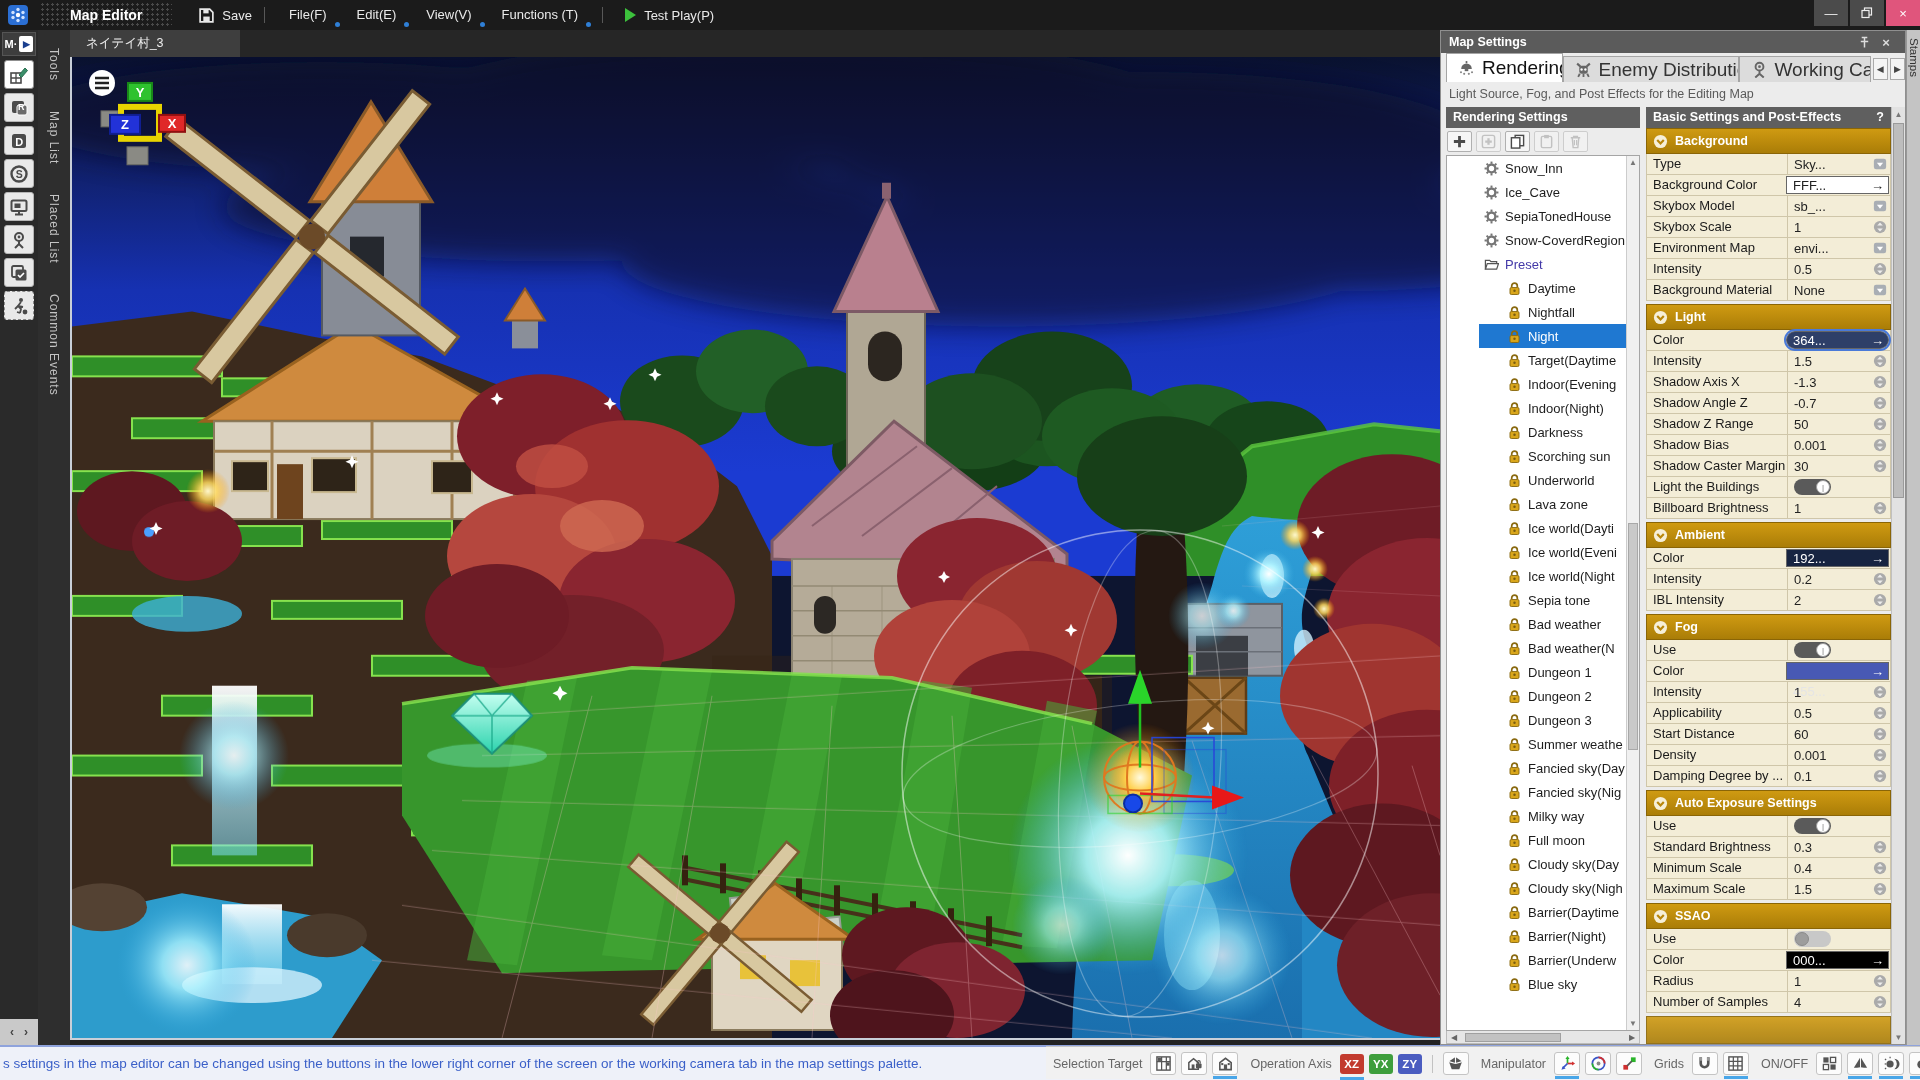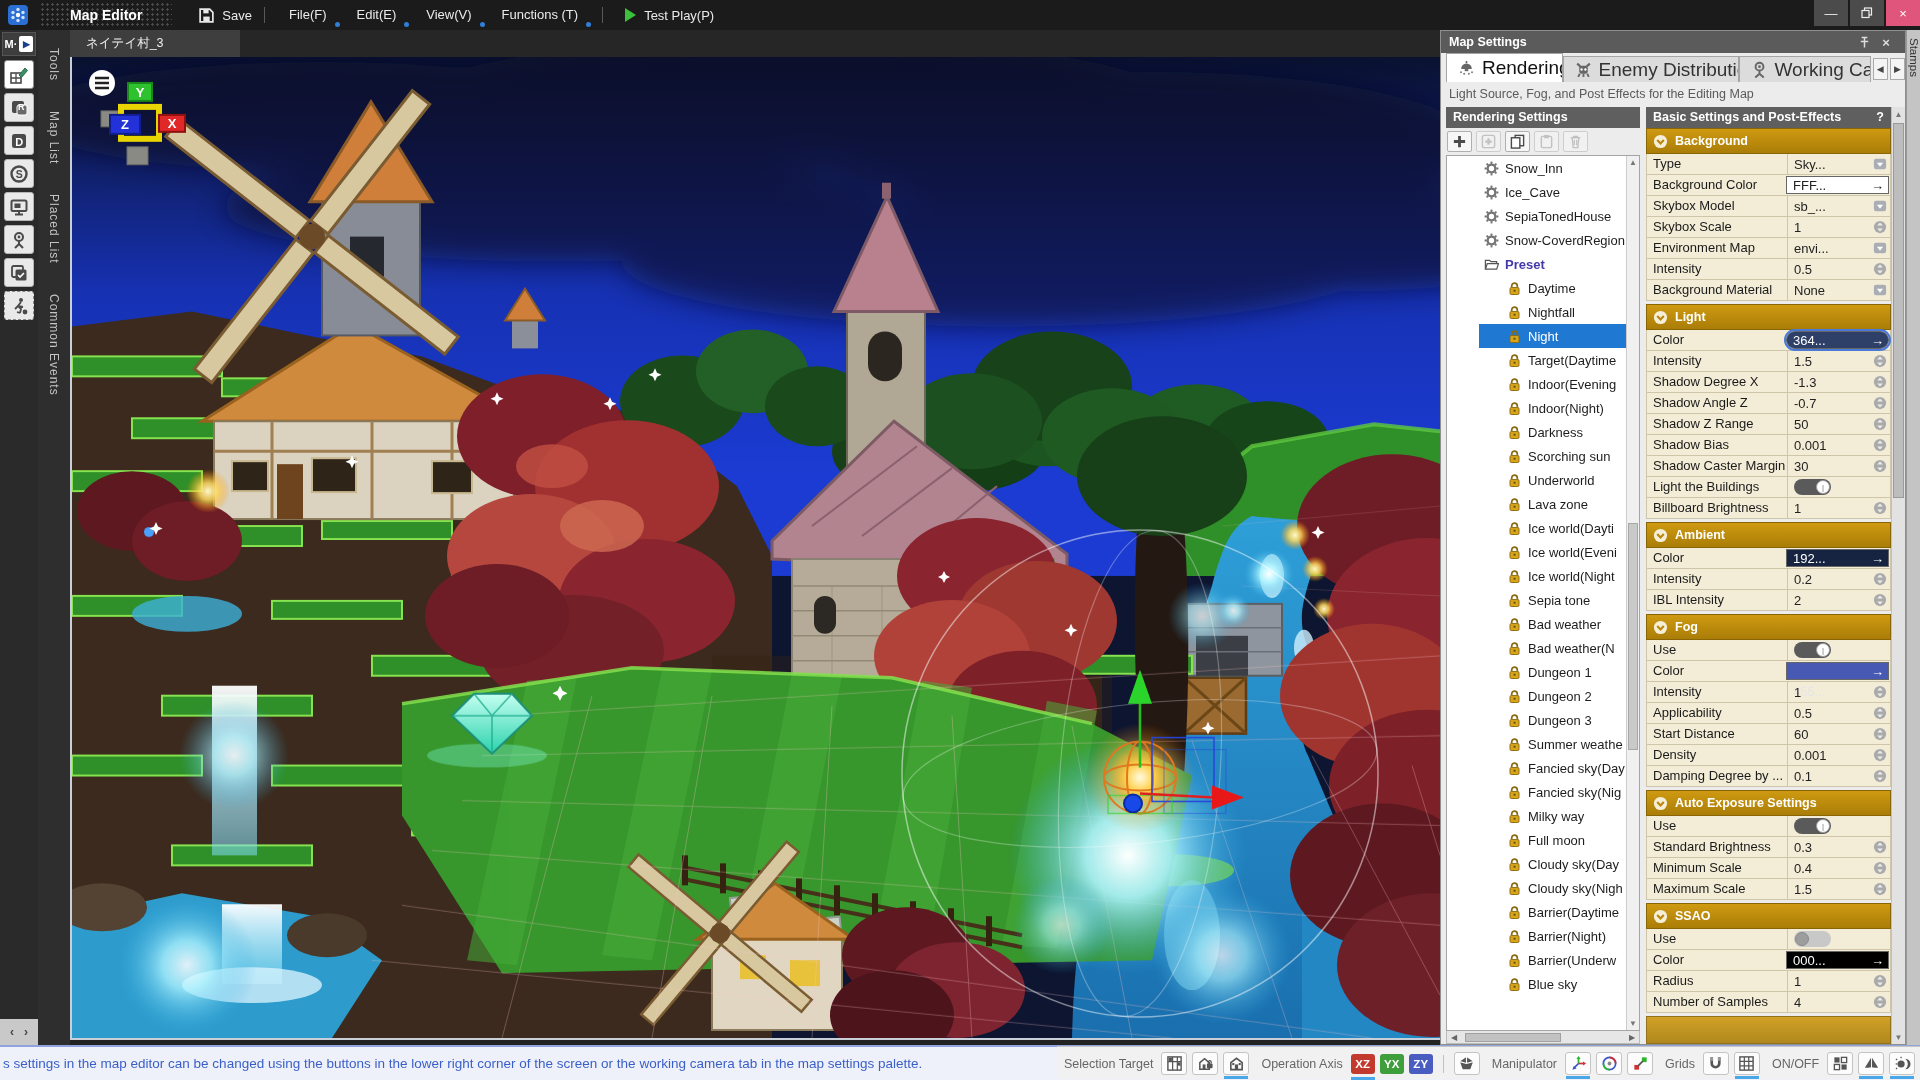--- a/index.html
+++ b/index.html
@@ -63,21 +63,21 @@
   .list-toolbar{height:27px;display:flex;gap:4px;padding:3px 1px;}
   .lt-btn{width:25px;height:21px;background:#f6f6f6;border:1px solid #b0b0b0;border-radius:2px;display:flex;align-items:center;justify-content:center;}
   .lt-btn svg{width:15px;height:15px;}
   .lt-btn.disabled{opacity:.5;}
   .list-body{flex:1;background:#fff;border:1px solid #a5a5a5;position:relative;overflow:hidden;}
   .list-items{position:absolute;left:0;top:0;right:13px;padding-left:32px;}
   .list-item{display:flex;align-items:center;height:24px;font-size:13px;color:#1d1d1d;white-space:nowrap;overflow:hidden;padding-left:5px;gap:6px;}
   .list-item.child{padding-left:28px;}
   .list-item.selected{background:#1f78d1;color:#fff;}
   .list-item svg{width:15px;height:15px;flex:0 0 auto;}
-  .list-item .folder-label{color:#4339a8;font-weight:bold;}
+  .list-item .folder-label{color:#4339a8;font-weight:normal;}
   .list-vscroll{position:absolute;right:0;top:0;width:13px;bottom:0;background:#f0f0f0;border-left:1px solid #ccc;}
   .lv-arrow{height:13px;display:flex;align-items:center;justify-content:center;font-size:8px;color:#777;}
   .lv-thumb{position:absolute;left:1px;right:1px;top:42%;height:26%;background:#c9c9c9;border:1px solid #a8a8a8;}
   .list-hscroll{height:13px;background:#e6e6e6;border:1px solid #bbb;border-top:none;display:flex;align-items:center;}
   .lh-arrow{width:14px;font-size:8px;color:#666;text-align:center;}
   .lh-thumb{height:9px;width:96px;background:#c2c2c2;border:1px solid #a0a0a0;margin-left:4px;}
   .lh-space{flex:1;}
 
   .props-col{flex:1;margin-left:6px;display:flex;flex-direction:column;min-width:0;}
   .props-body{flex:1;overflow:hidden;}
@@ -101,21 +101,21 @@
   .props-body::after{content:'';display:block;height:26px;background:linear-gradient(#cf9a12,#aa7d07);border:1px solid #8a6506;opacity:.9;}
   .props-vscroll{width:14px;background:#e2e2e2;border-left:1px solid #c0c0c0;position:relative;}
   .pv-up,.pv-down{position:absolute;left:0;right:0;height:14px;display:flex;align-items:center;justify-content:center;font-size:8px;color:#777;}
   .pv-up{top:0;} .pv-down{bottom:0;}
   .pv-thumb{position:absolute;left:1px;right:1px;top:16px;height:40%;background:#bdbdbd;border:1px solid #9a9a9a;}
 
   .stamps-strip{position:absolute;left:1906px;top:0;width:14px;height:1015px;background:#c4c4c4;border-left:1px solid #979797;}
   .stamps-label{writing-mode:vertical-rl;font-size:11.5px;color:#333;margin:8px 0 0 1px;}
 
   
-  .statusbar{position:absolute;left:0;top:1045px;width:1920px;height:35px;background:#eef1f9;border-top:2px solid #8fa3dc;display:flex;align-items:center;gap:11px;}
+  .statusbar{position:absolute;left:0;top:1045px;width:1920px;height:35px;background:#eef1f9;border-top:2px solid #8fa3dc;display:flex;align-items:center;}
   .sb-message{flex:0 0 1046px;overflow:hidden;white-space:nowrap;color:#3a5fc8;font-size:13.5px;padding-left:3px;}
   .sb-right{flex:1;display:flex;align-items:center;gap:5px;background:#f1f1f1;height:100%;border-top:1px solid #c6c6c6;margin-top:-2px;padding-top:1px;}
   .sb-label{color:#666;font-size:12.5px;margin:0 3px 0 7px;white-space:nowrap;}
   .sb-btn{width:26px;height:23px;background:#fcfcfc;border:1px solid #c4c4c4;border-radius:3px;position:relative;display:flex;align-items:center;justify-content:center;flex:0 0 auto;}
   .sb-btn svg{width:17px;height:17px;}
   .sb-btn.active::after{content:'';position:absolute;left:0;right:0;bottom:-5px;height:3px;background:#49a6e8;}
   .sb-axis{width:24px;height:20px;border-radius:3px;color:#fff;font-weight:bold;font-size:11.5px;display:flex;align-items:center;justify-content:center;position:relative;flex:0 0 auto;}
   .sb-axis.active::after{content:'';position:absolute;left:0;right:0;bottom:-6px;height:3px;background:#49a6e8;}
   .sb-sep{width:1px;height:18px;background:#c2c2c2;margin:0 5px;flex:0 0 auto;}
 </style>
@@ -1151,21 +1151,21 @@
                     <div class="pv-ctrl">
                       <svg viewBox="0 0 16 16">
                         <circle cx="8" cy="8" r="7" fill="#aaa"></circle>
                         <path d="M8,2.8 L11.2,6.3 H4.8 Z" fill="#eee"></path>
                         <path d="M8,13.2 L4.8,9.7 H11.2 Z" fill="#eee"></path>
                       </svg>
                     </div>
                   </div>
                 </div>
                 <div class="prop-row">
-                  <div class="prop-label">Shadow Degree X</div>
+                  <div class="prop-label">Shadow Axis X</div>
                   <div class="prop-value">
                     <div class="pv-text">-1.3</div>
                     <div class="pv-ctrl">
                       <svg viewBox="0 0 16 16">
                         <circle cx="8" cy="8" r="7" fill="#aaa"></circle>
                         <path d="M8,2.8 L11.2,6.3 H4.8 Z" fill="#eee"></path>
                         <path d="M8,13.2 L4.8,9.7 H11.2 Z" fill="#eee"></path>
                       </svg>
                     </div>
                   </div>

